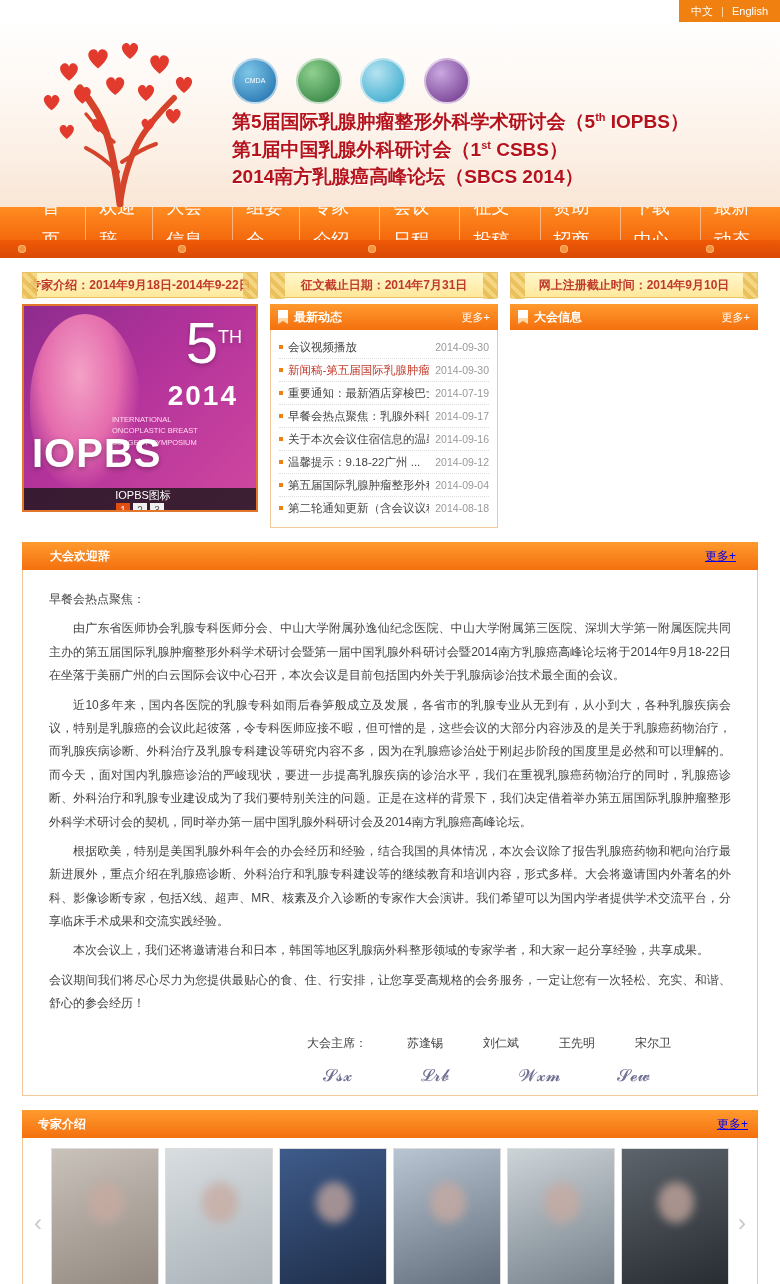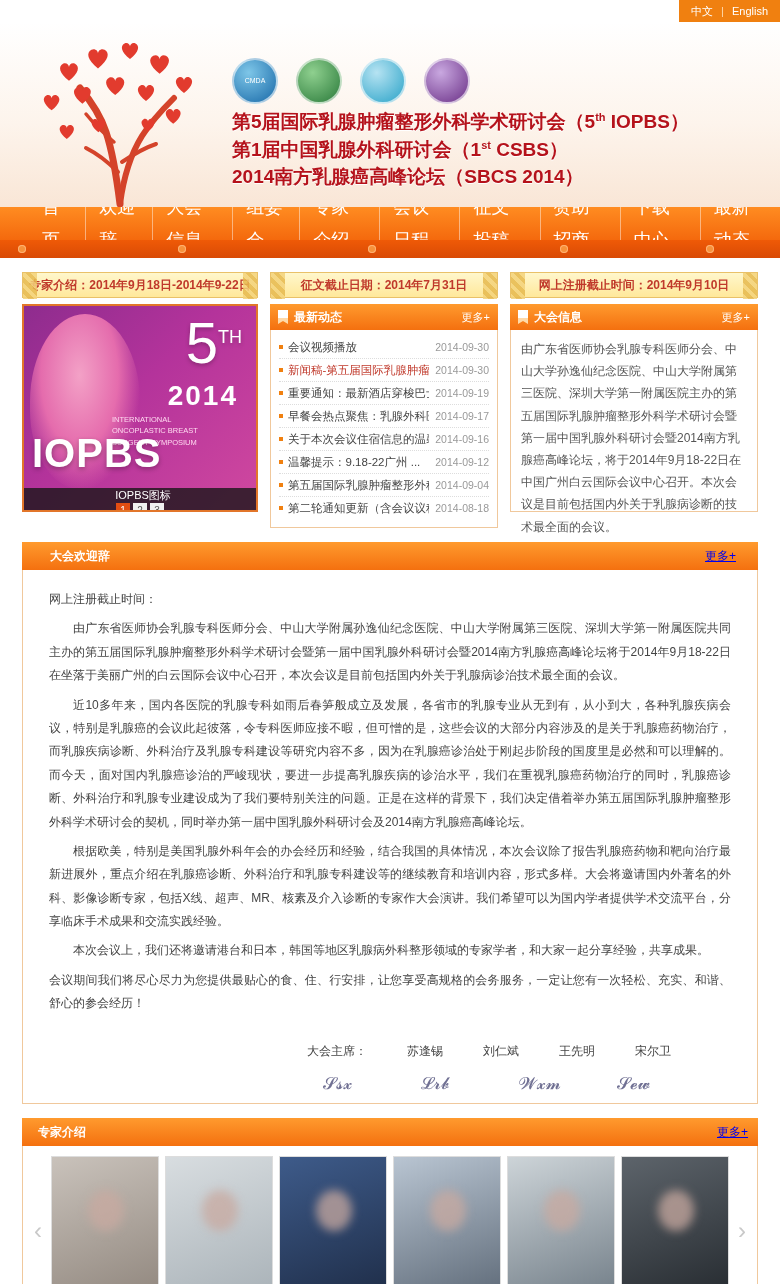--- a/index.html
+++ b/index.html
@@ -212,21 +212,21 @@
     display: flex; align-items: center; justify-content: space-between;
     padding: 0 22px; color: #fff;
   }
   .welcome-body {
     border: 1px solid #f0c89c; border-top: none;
     padding: 18px 26px 10px 26px;
     font-size: 12px; line-height: 1.95; color: #444;
   }
   .welcome-body p { margin: 0 0 6px 0; text-indent: 2em; text-align: justify; }
   .welcome-body p.noindent { text-indent: 0; }
-  .signature { margin-top: 24px; display: flex; justify-content: flex-end; gap: 40px; padding-right: 60px; font-size: 12px; }
+  .signature { margin-top: 16px; display: flex; justify-content: flex-end; gap: 40px; padding-right: 60px; font-size: 12px; }
   .sig-scribbles { display: flex; justify-content: flex-end; gap: 36px; padding-right: 52px; margin-top: 4px; }
   .scribble { width: 62px; height: 26px; color: #3a3a6a; font-size: 17px; opacity: .72; }
 
   
   .experts-head {
     margin-top: 14px;
     height: 28px;
     background: linear-gradient(180deg,#ff9a2e 0%,#f4700f 100%);
     display: flex; align-items: center; justify-content: space-between;
     padding: 0 10px; color: #fff;
@@ -398,21 +398,21 @@
                 <i class="sq"></i>
                 <span>新闻稿-第五届国际乳腺肿瘤整形...</span>
               </span>
             <span class="d">2014-09-30</span>
           </div>
           <div class="newsitem">
             <span class="t">
                 <i class="sq"></i>
                 <span>重要通知：最新酒店穿梭巴士时间...</span>
               </span>
-            <span class="d">2014-09-19</span>
+            <span class="d">2014-07-19</span>
           </div>
           <div class="newsitem">
             <span class="t">
                 <i class="sq"></i>
                 <span>早餐会热点聚焦：乳腺外科医生的...</span>
               </span>
             <span class="d">2014-09-17</span>
           </div>
           <div class="newsitem">
             <span class="t">
@@ -447,33 +447,32 @@
 
       <div class="col-right">
         <div class="ribbon">网上注册截止时间：2014年9月10日</div>
         <div class="sechead">
           <span class="left">
             <span class="ribbon-icon"></span>
             <span>大会信息</span>
           </span>
           <a class="more" href="#">更多+</a>
         </div>
-        <div class="infobox">由广东省医师协会乳腺专科医师分会、中山大学孙逸仙纪念医院、中山大学附属第三医院、深圳大学第一附属医院主办的第五届国际乳腺肿瘤整形外科学术研讨会暨第一届中国乳腺外科研讨会暨2014南方乳腺癌高峰论坛，将于2014年9月18-22日在中国广州白云国际会议中心召开。本次会议是目前包括国内外关于乳腺病诊断的技术最全面的会议。</div>
       </div>
     </div>
 
     <div class="welcome-head">
       <span class="left" style="display:flex;align-items:center;gap:6px;font-weight:bold;">
         <span class="ribbon-icon"></span>
         <span>大会欢迎辞</span>
       </span>
       <a class="more" href="#">更多+</a>
     </div>
     <div class="welcome-body">
-      <p class="noindent">网上注册截止时间：</p>
+      <p class="noindent">早餐会热点聚焦：</p>
       <p>由广东省医师协会乳腺专科医师分会、中山大学附属孙逸仙纪念医院、中山大学附属第三医院、深圳大学第一附属医院共同主办的第五届国际乳腺肿瘤整形外科学术研讨会暨第一届中国乳腺外科研讨会暨2014南方乳腺癌高峰论坛将于2014年9月18-22日在坐落于美丽广州的白云国际会议中心召开，本次会议是目前包括国内外关于乳腺病诊治技术最全面的会议。</p>
       <p>近10多年来，国内各医院的乳腺专科如雨后春笋般成立及发展，各省市的乳腺专业从无到有，从小到大，各种乳腺疾病会议，特别是乳腺癌的会议此起彼落，令专科医师应接不暇，但可憎的是，这些会议的大部分内容涉及的是关于乳腺癌药物治疗，而乳腺疾病诊断、外科治疗及乳腺专科建设等研究内容不多，因为在乳腺癌诊治处于刚起步阶段的国度里是必然和可以理解的。而今天，面对国内乳腺癌诊治的严峻现状，要进一步提高乳腺疾病的诊治水平，我们在重视乳腺癌药物治疗的同时，乳腺癌诊断、外科治疗和乳腺专业建设成为了我们要特别关注的问题。正是在这样的背景下，我们决定借着举办第五届国际乳腺肿瘤整形外科学术研讨会的契机，同时举办第一届中国乳腺外科研讨会及2014南方乳腺癌高峰论坛。</p>
       <p>根据欧美，特别是美国乳腺外科年会的办会经历和经验，结合我国的具体情况，本次会议除了报告乳腺癌药物和靶向治疗最新进展外，重点介绍在乳腺癌诊断、外科治疗和乳腺专科建设等的继续教育和培训内容，形式多样。大会将邀请国内外著名的外科、影像诊断专家，包括X线、超声、MR、核素及介入诊断的专家作大会演讲。我们希望可以为国内学者提供学术交流平台，分享临床手术成果和交流实践经验。</p>
       <p>本次会议上，我们还将邀请港台和日本，韩国等地区乳腺病外科整形领域的专家学者，和大家一起分享经验，共享成果。</p>
       <p class="noindent">会议期间我们将尽心尽力为您提供最贴心的食、住、行安排，让您享受高规格的会务服务，一定让您有一次轻松、充实、和谐、舒心的参会经历！</p>
 
       <div class="signature">
         <span>大会主席：</span>
         <span>苏逢锡</span>
         <span>刘仁斌</span>

